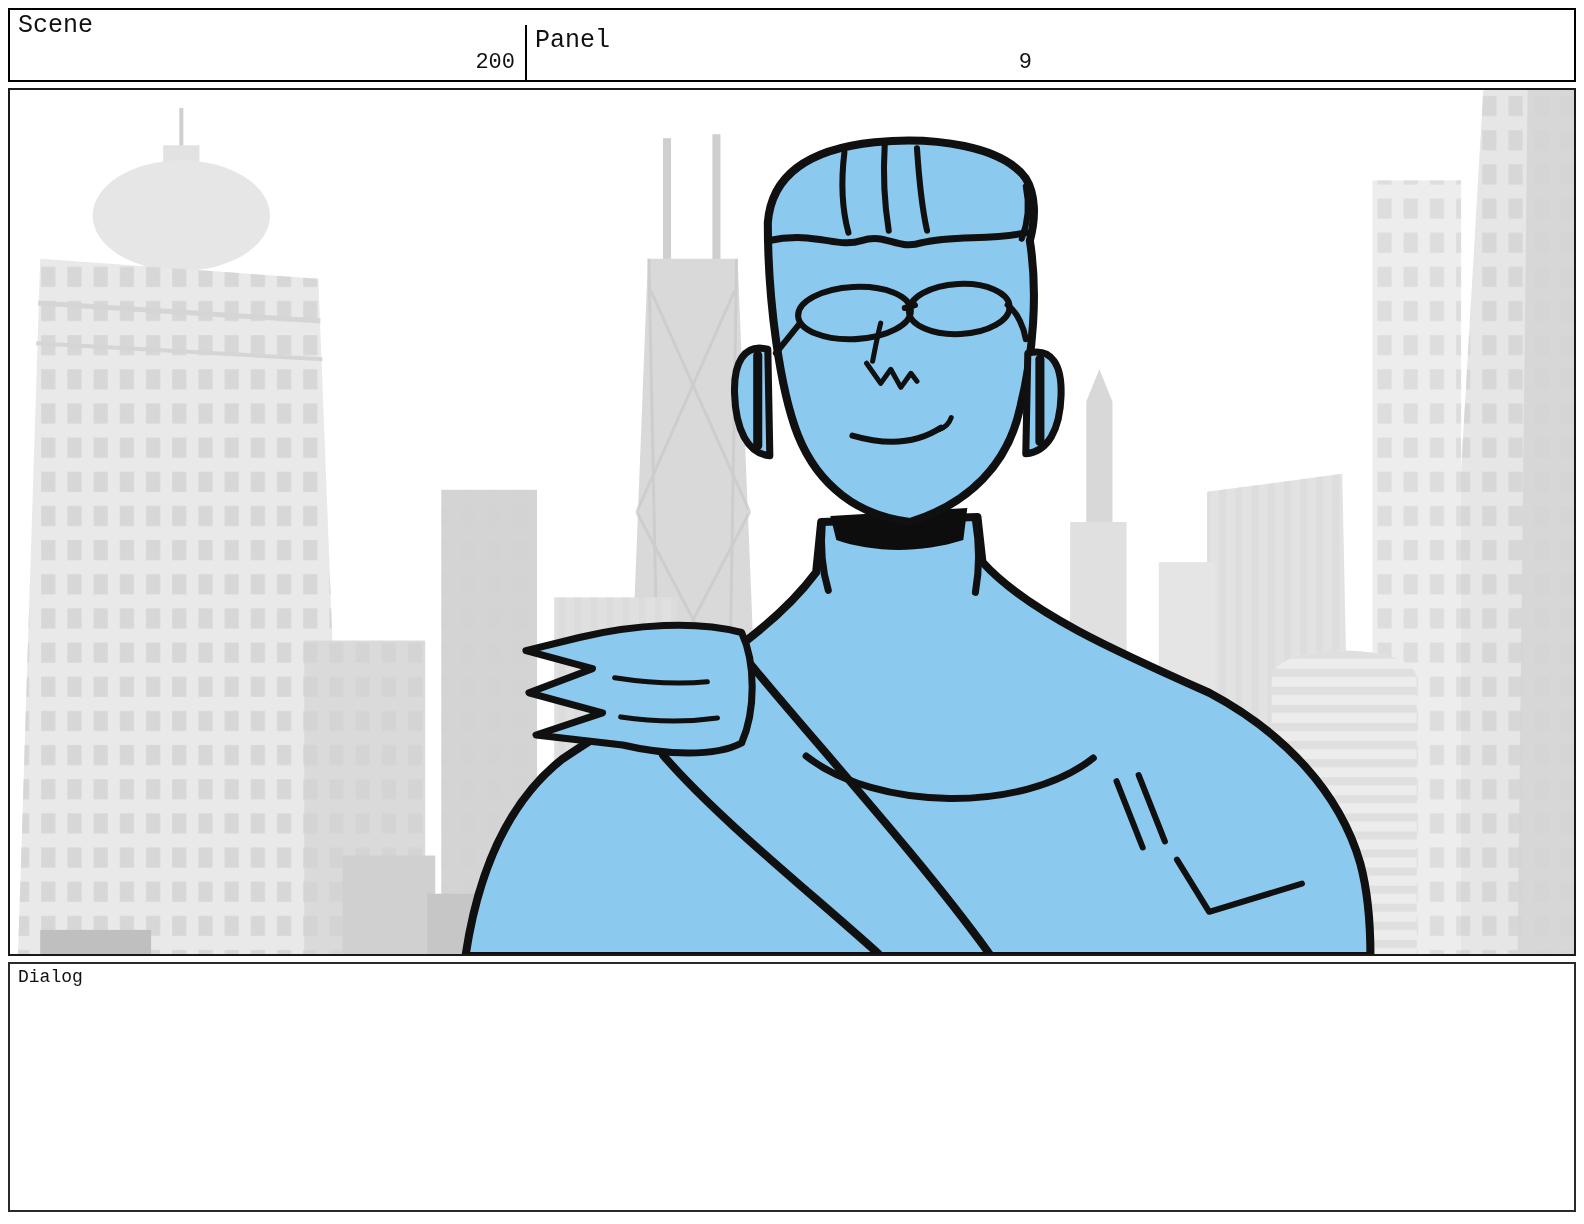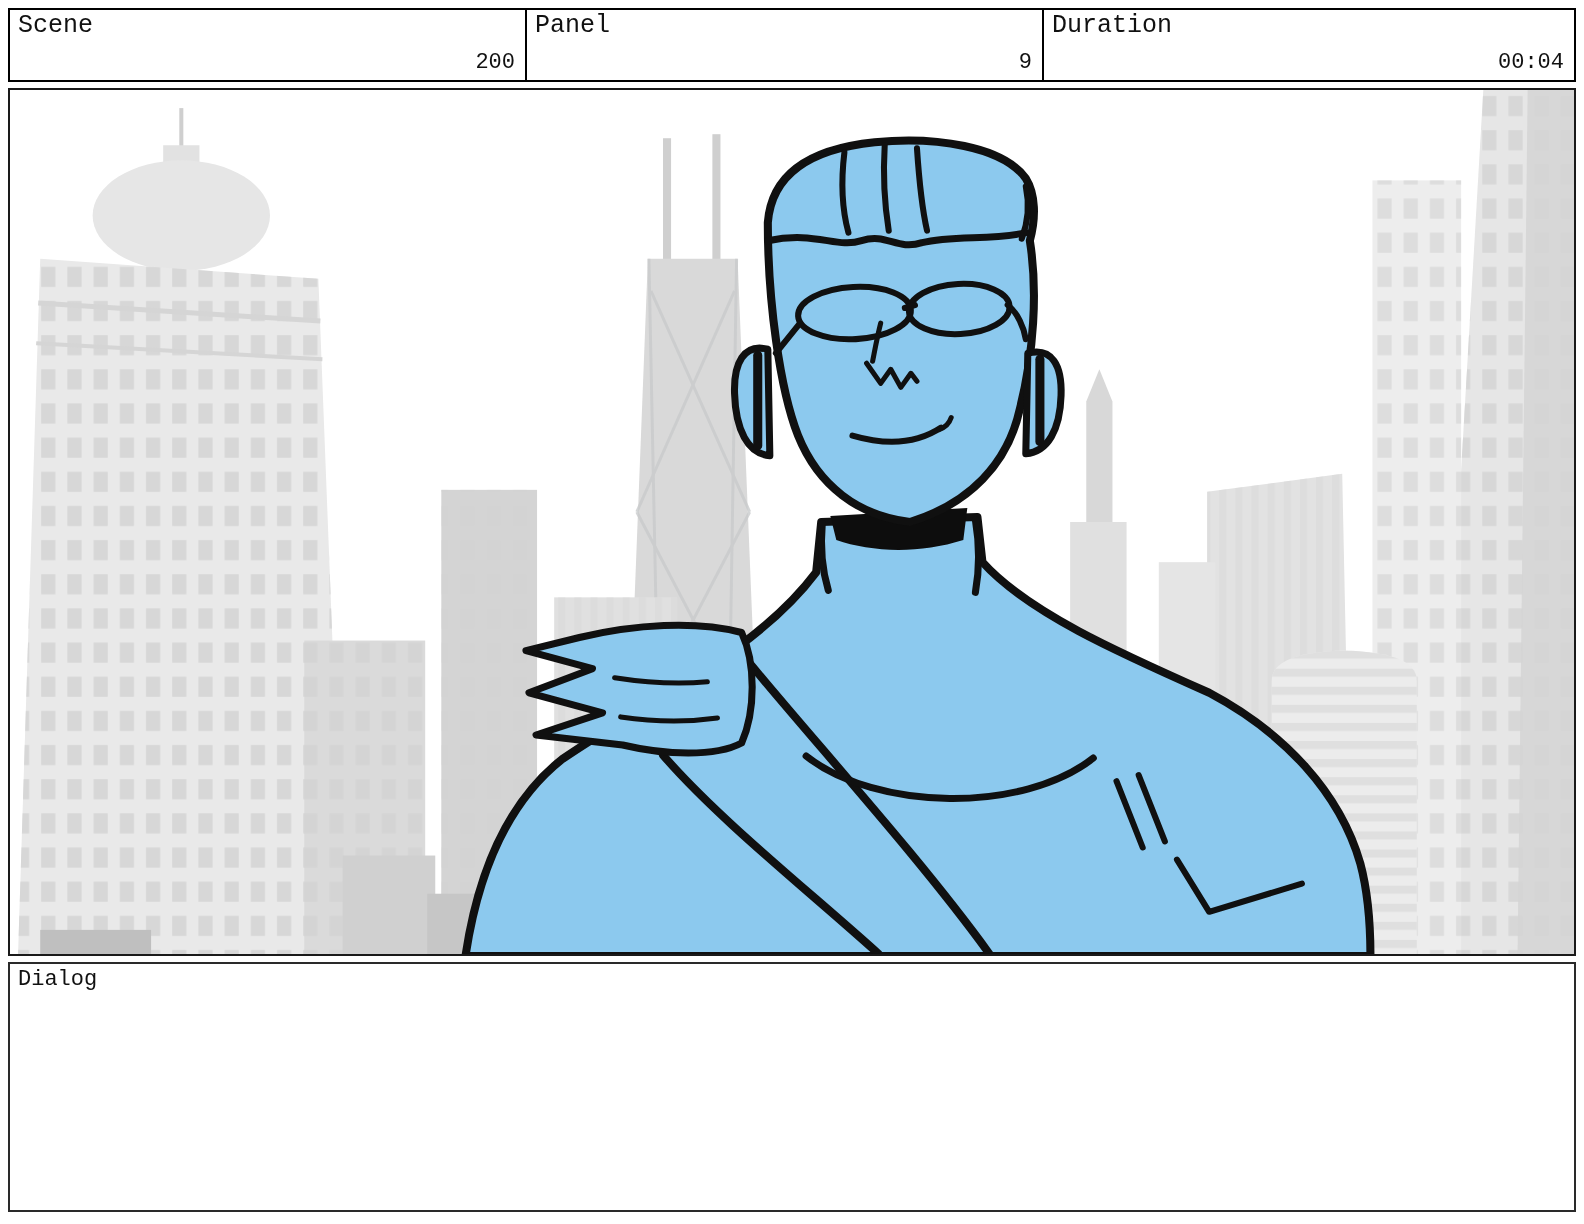--- a/index.html
+++ b/index.html
@@ -9,53 +9,49 @@
     color:#111;position:relative;overflow:hidden;
   }
   .sheet{position:absolute;left:8px;top:8px;width:1568px;}
   
   .hdr{
     display:grid;grid-template-columns:515px 517px 1fr;
     border:2px solid #000;height:74px;box-sizing:border-box;
     background:#fff;
   }
   .hdr-cell{position:relative;box-sizing:border-box;}
-  .hdr-cell + .hdr-cell{border-left:2px solid #000;}
+  .hdr-cell + .hdr-cell{border-left:2px solid #000;margin-top:15px;}
   .hdr-label{position:absolute;top:3px;left:8px;font-size:25px;line-height:26px;}
   .hdr-value{position:absolute;bottom:4px;right:10px;font-size:22px;line-height:26px;}
   
   .panel{
     margin-top:6px;border:2px solid #1a1a1a;height:868px;box-sizing:border-box;
     background:#ffffff;overflow:hidden;
   }
   .panel svg{display:block;width:100%;height:100%;}
   
   .dialog{
     margin-top:6px;border:2px solid #2a2a2a;height:250px;box-sizing:border-box;
     position:relative;background:#fff;
   }
-  .dialog-label{position:absolute;top:3px;left:8px;font-size:22px;}
+  .dialog-label{position:absolute;top:3px;left:8px;font-size:18px;}
 </style>
 </head>
 <body>
 
 <div class="sheet">
 
   <div class="hdr">
     <div class="hdr-cell">
       <span class="hdr-label">Scene</span>
       <span class="hdr-value">200</span>
     </div>
     <div class="hdr-cell">
       <span class="hdr-label">Panel</span>
       <span class="hdr-value">9</span>
-    </div>
-    <div class="hdr-cell">
-      <span class="hdr-label">Duration</span>
-      <span class="hdr-value">00:04</span>
     </div>
   </div>
 
   <div class="panel">
     <svg viewBox="0 0 1552 860" preserveAspectRatio="none" xmlns="http://www.w3.org/2000/svg">
       <defs>
         <pattern id="win" width="26" height="34" patternUnits="userSpaceOnUse">
           <rect x="5" y="6" width="14" height="20" fill="#d2d2d2"></rect>
         </pattern>
         <pattern id="ribs" width="16" height="16" patternUnits="userSpaceOnUse">

